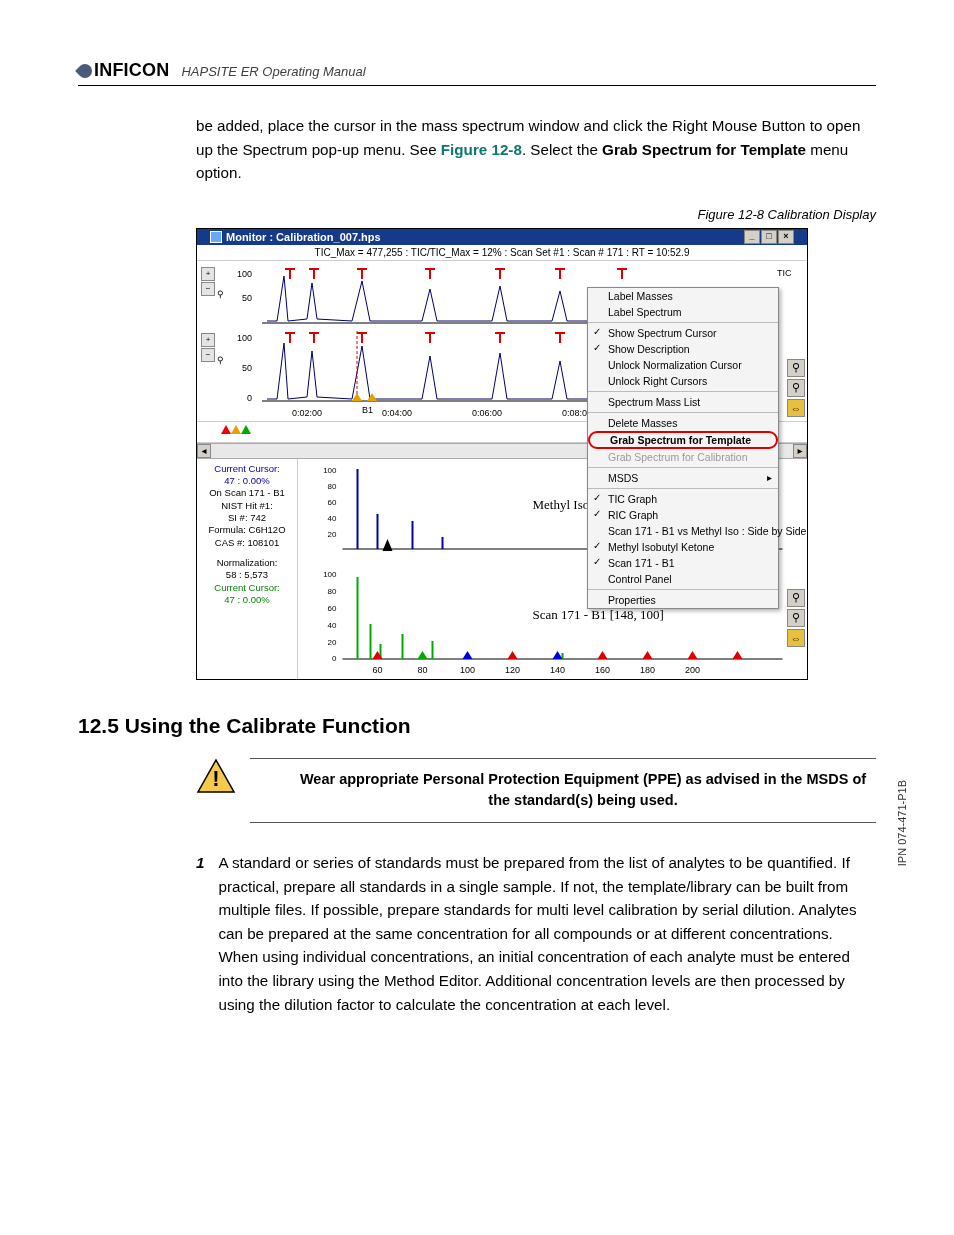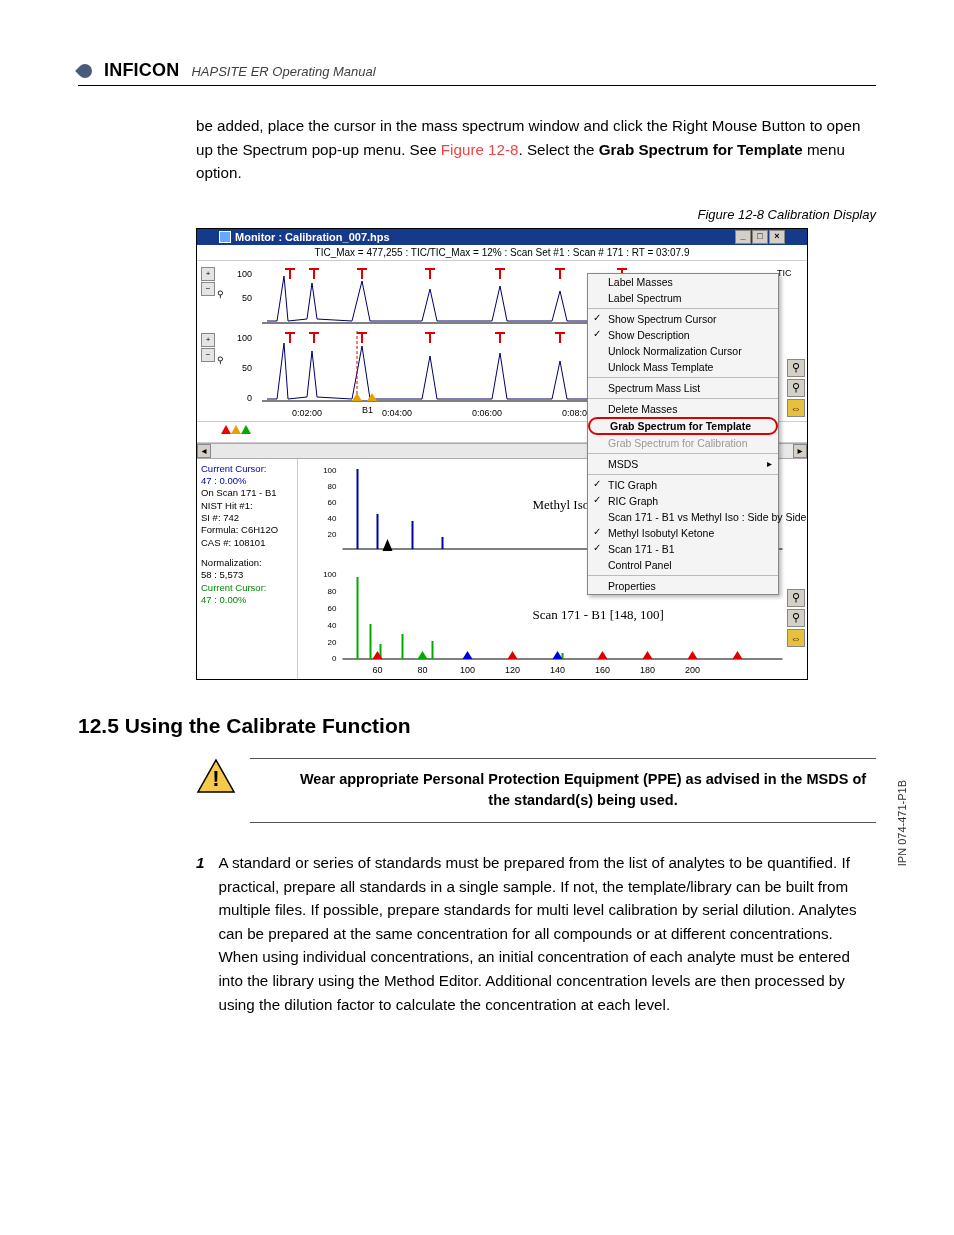--- a/index.html
+++ b/index.html
@@ -19,21 +19,21 @@
     display: flex;
     align-items: flex-end;
     gap: 12px;
     border-bottom: 1px solid #000;
     padding-bottom: 4px;
     margin-bottom: 28px;
   }
   .logo {
     display: flex;
     align-items: center;
-    gap: 12px;
+    gap: 2px;
     font-weight: bold;
     font-size: 18px;
     letter-spacing: 0.2px;
   }
   .logo-glyph {
     width: 14px;
     height: 14px;
     border-radius: 50% 50% 50% 0;
     background: #4a5a7a;
     transform: rotate(45deg);
@@ -42,21 +42,21 @@
     font-style: italic;
     font-size: 13px;
     color: #404040;
     padding-bottom: 2px;
   }
   .body-text {
     margin-left: 118px;
     font-size: 15.2px;
     line-height: 1.55;
   }
-  .link-ref { color: #ef4444; }
+  .link-ref { color: #0f766e; font-weight: bold; }
   .figure-caption {
     margin-left: 118px;
     font-style: italic;
     font-size: 13px;
     margin-top: 22px;
     margin-bottom: 6px;
     text-align: right;
   }
   
   .figure {
@@ -66,21 +66,21 @@
     font-family: "Segoe UI", Tahoma, sans-serif;
     font-size: 10px;
     background: #fff;
     position: relative;
   }
   .fig-titlebar {
     background: #153a8a;
     color: #fff;
     display: flex;
     align-items: center;
-    padding: 1px 22px;
+    padding: 1px 13px;
     font-size: 11px;
     font-weight: bold;
   }
   .fig-titlebar .spacer { flex: 1; }
   .fig-winbtn {
     width: 14px; height: 12px;
     background: #d4d0c8;
     border: 1px solid #888;
     margin-left: 1px;
     display: flex; align-items: center; justify-content: center;
@@ -111,38 +111,39 @@
     width: 14px; height: 100%;
     background: #d4d0c8; border: 1px solid #888;
     box-sizing: border-box;
     display:flex;align-items:center;justify-content:center;
   }
   .scrollbar-h .track { flex:1; }
   .tri { width:0;height:0;border-left:5px solid transparent;border-right:5px solid transparent;border-bottom:9px solid; }
   .lower-area {
     display: flex;
     height: 220px;
+    text-align: center;
   }
   .info-col {
     width: 92px;
     padding: 4px 4px;
     font-size: 9.5px;
     line-height: 1.3;
     border-right: 1px solid #ccc;
   }
   .info-col .blue { color: #00a; }
   .info-col .green { color: #080; }
   .spectrum-col {
     flex: 1;
     position: relative;
   }
   .context-menu {
     position: absolute;
     right: 28px;
-    top: 44px;
+    top: 58px;
     width: 190px;
     background: #f4f4f4;
     border: 1px solid #888;
     box-shadow: 2px 2px 4px rgba(0,0,0,0.3);
     font-size: 10.5px;
     z-index: 5;
   }
   .context-menu .item {
     padding: 2px 8px 2px 20px;
     position: relative;
@@ -271,21 +272,21 @@
   <div class="figure">
 
     <div class="fig-titlebar">
       <span style="width:10px;height:10px;background:#6af;border:1px solid #fff;margin-right:4px"></span>
       <span>Monitor : Calibration_007.hps</span>
       <span class="spacer"></span>
       <span class="fig-winbtn">_</span>
       <span class="fig-winbtn">□</span>
       <span class="fig-winbtn">×</span>
     </div>
-    <div class="fig-statusline">TIC_Max = 477,255 : TIC/TIC_Max = 12% : Scan Set #1 : Scan #    171 : RT = 03:07.9</div>
+    <div class="fig-statusline">TIC_Max = 477,255 : TIC/TIC_Max = 12% : Scan Set #1 : Scan #    171 : RT = 10:52.9</div>
 
     <div class="chart-area" style="height:160px">
       <div class="axis-btns" style="top:6px">
         <div class="b">+</div>
           <div class="b">−</div>
       </div>
       <div style="position:absolute;left:20px;top:28px;font-size:9px">⚲</div>
       <div class="axis-btns" style="top:72px">
         <div class="b">+</div>
           <div class="b">−</div>
@@ -450,21 +451,21 @@
       </div>
     </div>
 
     <div class="context-menu">
       <div class="item">Label Masses</div>
       <div class="item">Label Spectrum</div>
       <div class="sep"></div>
       <div class="item check">Show Spectrum Cursor</div>
       <div class="item check">Show Description</div>
       <div class="item">Unlock Normalization Cursor</div>
-      <div class="item">Unlock Mass Template</div>
+      <div class="item">Unlock Right Cursors</div>
       <div class="sep"></div>
       <div class="item">Spectrum Mass List</div>
       <div class="sep"></div>
       <div class="item">Delete Masses</div>
       <div class="item highlight">Grab Spectrum for Template</div>
       <div class="item disabled">Grab Spectrum for Calibration</div>
       <div class="sep"></div>
       <div class="item submenu">MSDS</div>
       <div class="sep"></div>
       <div class="item check">TIC Graph</div>

